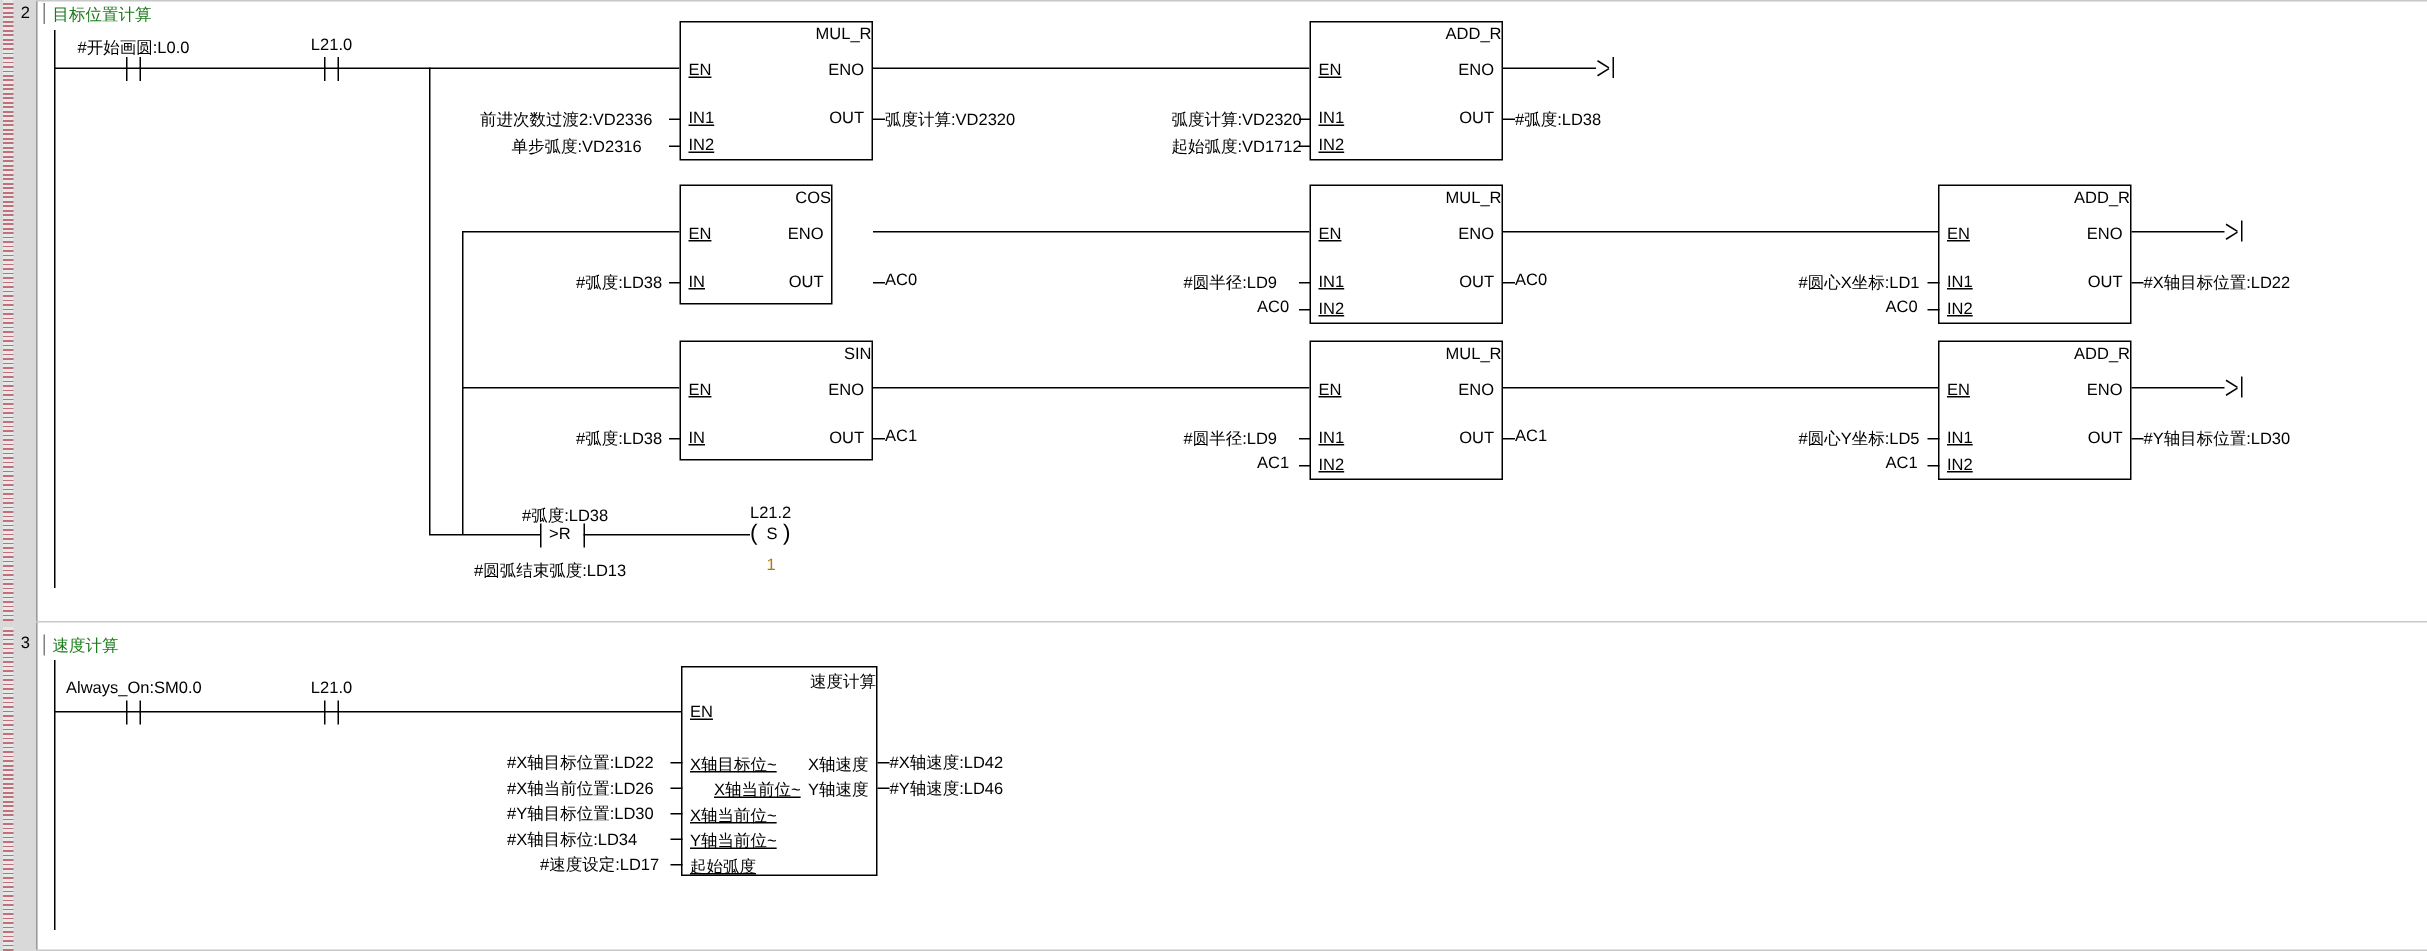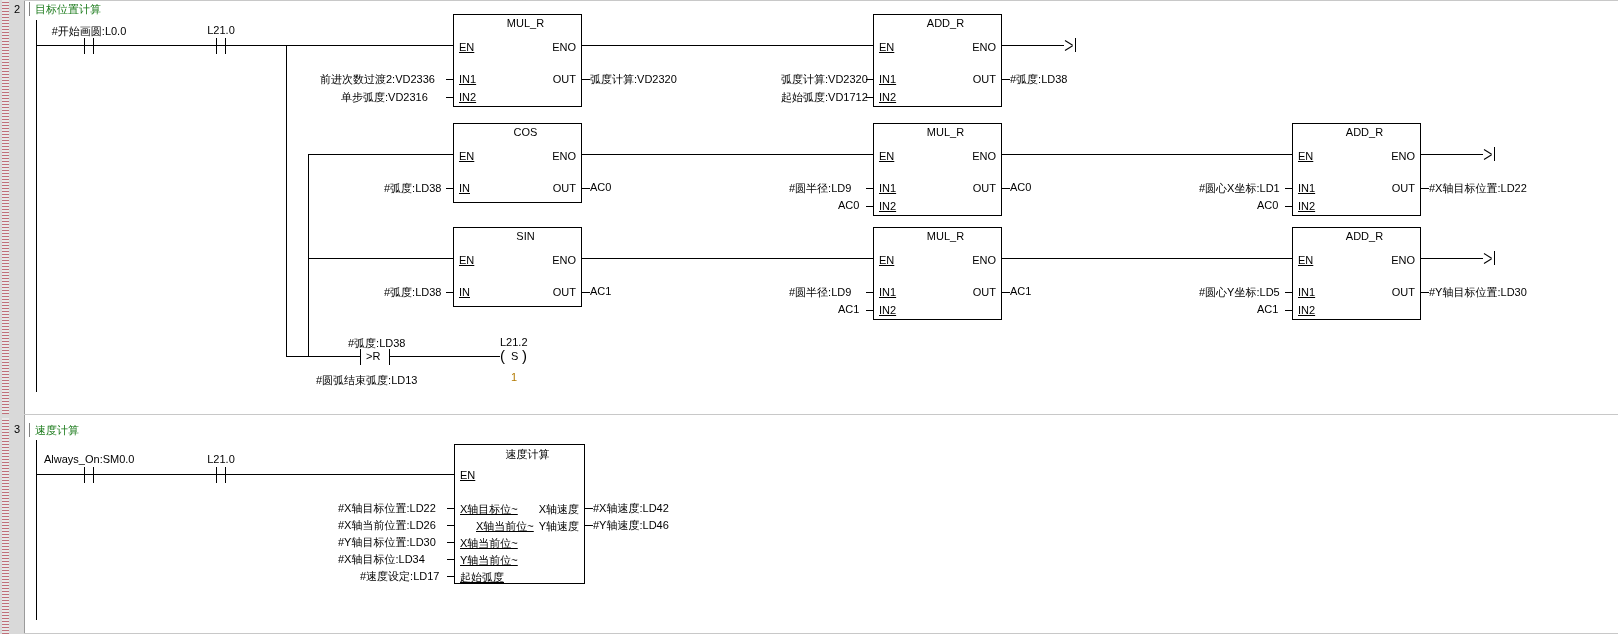--- a/index.html
+++ b/index.html
@@ -46,21 +46,21 @@
 
   
   .contact{position:absolute;height:16px;}
   .contact .bar{position:absolute;top:0;width:1px;height:16px;background:#000;}
   .contact .l{left:0;}
   .contact .r{left:9px;}
   .lbl{position:absolute;white-space:nowrap;font-size:11px;color:#000;text-align:center;}
 
   
   .box{position:absolute;border:1px solid #000;background:#fff;box-sizing:border-box;}
-  .box-title{position:absolute;top:2px;left:16px;right:0;text-align:center;font-size:11px;white-space:nowrap;}
+  .box-title{position:absolute;top:2px;left:16px;right:0;text-align:right;font-size:11px;white-space:nowrap;}
   .pin{position:absolute;font-size:11px;white-space:nowrap;}
   .pin-u{text-decoration:underline;}
 
   
   .coil{position:absolute;width:30px;height:16px;}
   .coil .p{position:absolute;top:0;font-size:15px;line-height:16px;color:#000;}
 
   
   .term{position:absolute;width:12px;height:14px;}
   .term .v{position:absolute;right:0;top:0;width:1px;height:14px;background:#000;}
@@ -144,21 +144,21 @@
   <div class="txt" style="left:1010px;top:72px;">#弧度:LD38</div>
   <div class="w wh" style="left:1002px;top:79px;width:8px;"></div>
 
   <div class="w wh" style="left:1002px;top:45px;width:62px;"></div>
   <div class="term" style="left:1064px;top:38px;">
     <div class="v"></div>
     <div class="d1" style="top:2px;transform:rotate(32deg);transform-origin:left center;"></div>
     <div class="d2" style="top:12px;transform:rotate(-32deg);transform-origin:left center;"></div>
   </div>
 
-  <div class="box" style="left:453px;top:123px;width:129px;height:80px;">
+  <div class="box" style="left:453px;top:123px;width:102px;height:80px;">
     <div class="box-title">COS</div>
     <div class="pin pin-u" style="left:5px;top:26px;">EN</div>
     <div class="pin" style="right:5px;top:26px;">ENO</div>
     <div class="pin pin-u" style="left:5px;top:58px;">IN</div>
     <div class="pin" style="right:5px;top:58px;">OUT</div>
   </div>
   <div class="txt" style="left:384px;top:181px;">#弧度:LD38</div>
   <div class="w wh" style="left:446px;top:188px;width:8px;"></div>
   <div class="txt" style="left:590px;top:181px;">AC0</div>
   <div class="w wh" style="left:582px;top:188px;width:8px;"></div>

